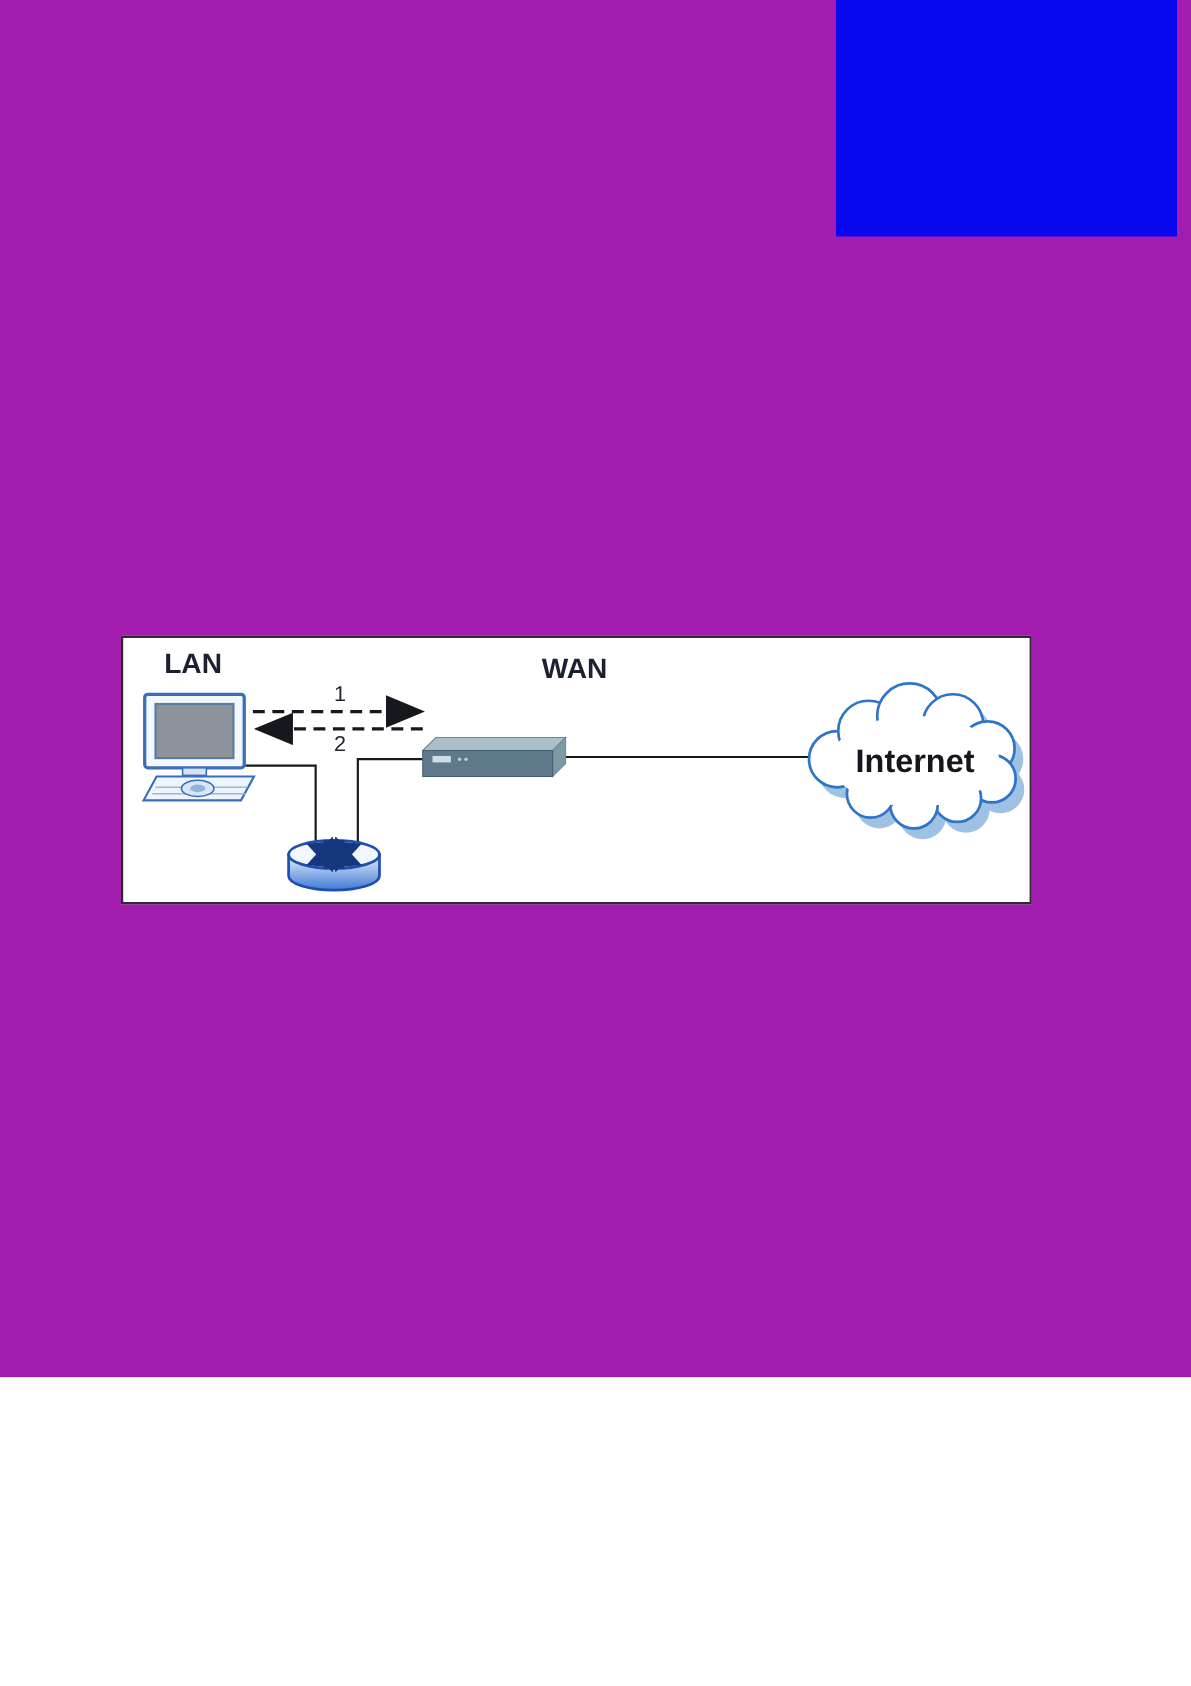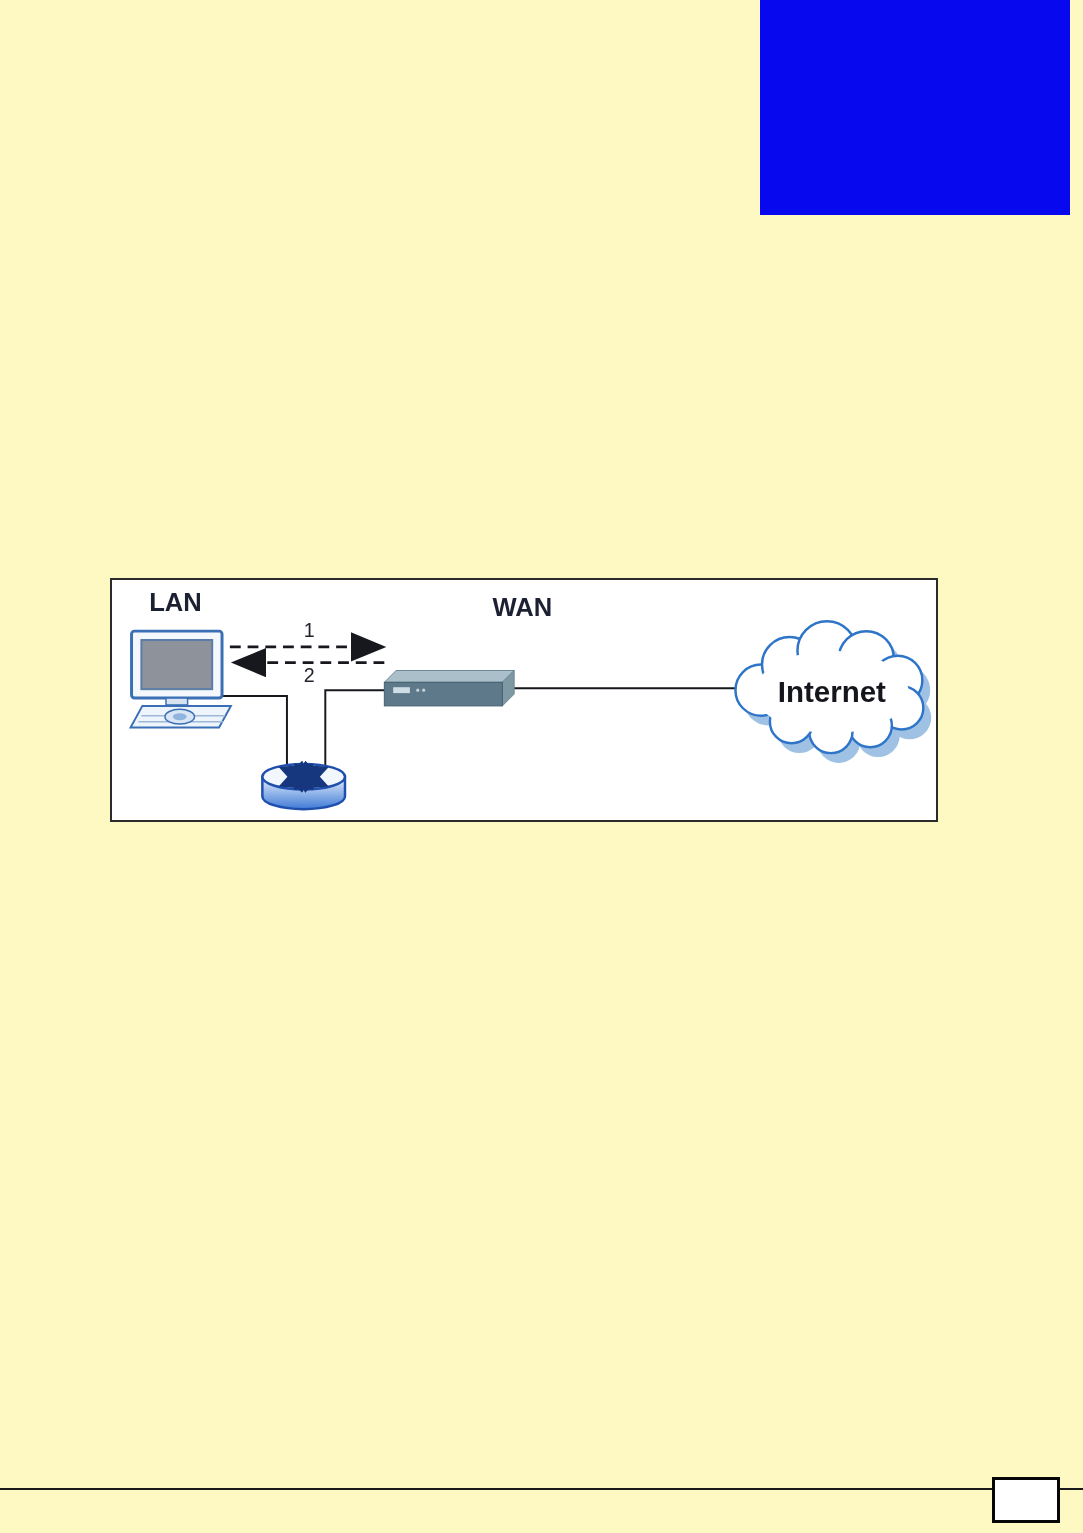--- a/index.html
+++ b/index.html
@@ -4,22 +4,22 @@
 <style>
   html, body {
     margin: 0;
     padding: 0;
     background: #ffffff;
     font-family: "Liberation Sans", sans-serif;
   }
   .page {
     position: relative;
     width: 1083px;
-    height: 1533px;
-    background: #fef9c3;
+    height: 1252px;
+    background: #a21caf;
     overflow: hidden;
   }
   .chapter-banner {
     position: absolute;
     left: 760px;
     top: 0;
     width: 310px;
     height: 215px;
     background: #0808EF;
   }

